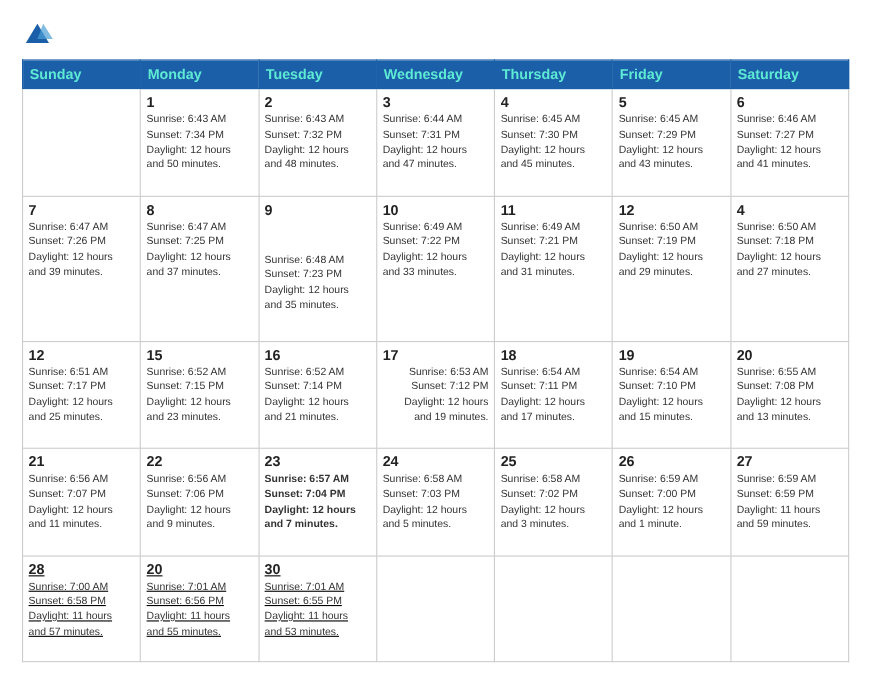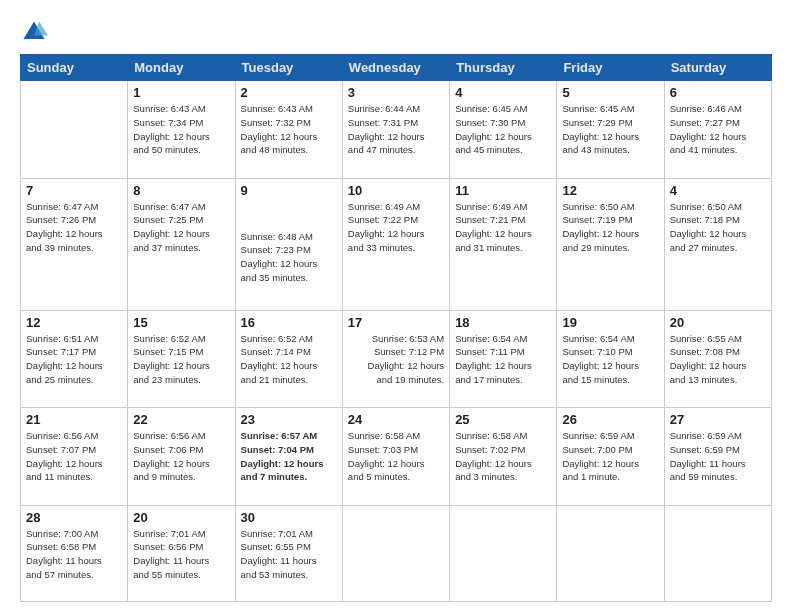--- a/index.html
+++ b/index.html
@@ -62,21 +62,21 @@
     }
     .calendar {
       flex: 1;
       border: 1px solid #ccc;
       border-collapse: collapse;
       width: 100%;
       table-layout: fixed;
     }
     .calendar th {
       background: #1a5fa8;
-      color: #e5e5e5;
+      color: #5eead4;
       text-align: left;
       padding: 5px 6px;
       font-size: 13px;
       font-weight: bold;
       border: 1px solid #1a5fa8;
       margin-left: 30px;
     }
     .calendar td {
       border: 1px solid #ccc;
       vertical-align: top;
@@ -92,20 +92,21 @@
     .day-info {
       font-size: 9.5px;
       color: #333;
       line-height: 1.45;
     }
     .empty-cell {
       background: #fff;
     }
     .last-row td {
       height: 72px;
+      text-decoration: underline;
     }
   </style>
 </head>
 <body>
 
 <div class="page">
   <div class="header">
     <div class="logo">
       <svg class="logo-icon" viewBox="0 0 32 32" xmlns="http://www.w3.org/2000/svg">
         <polygon points="16,4 28,24 4,24" fill="#1a5fa8"></polygon>

